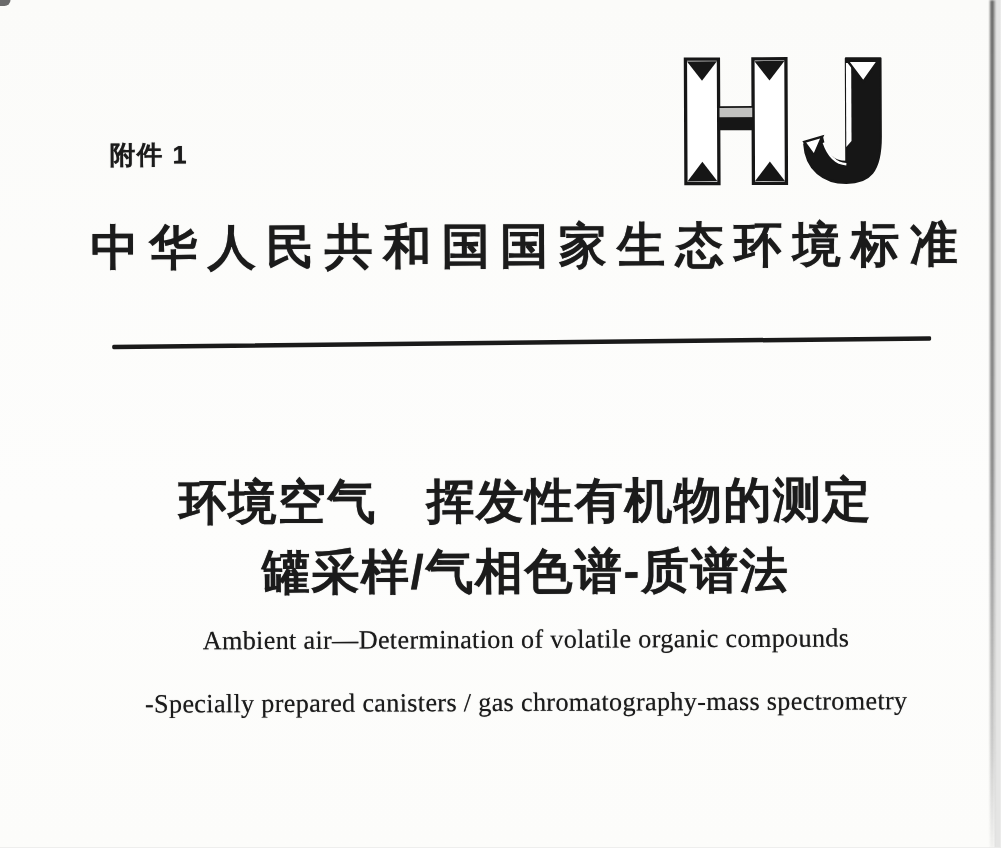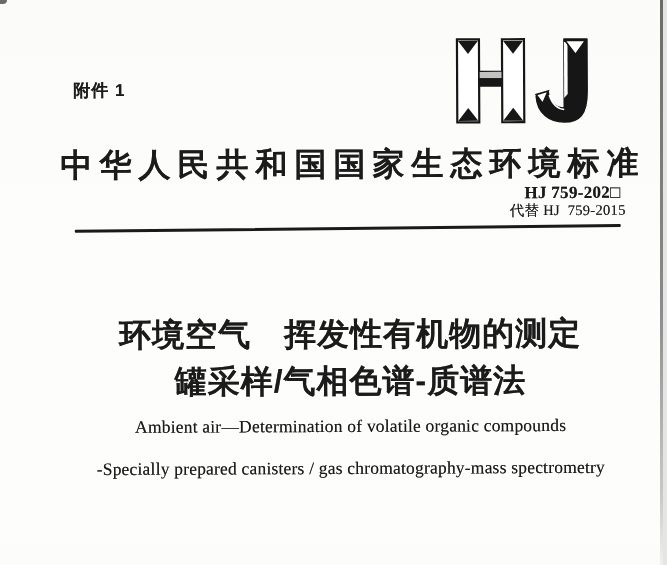--- a/index.html
+++ b/index.html
@@ -10,21 +10,21 @@
     color:#1b1b1b;
     font-family:"Liberation Serif","DejaVu Serif",serif;
   }
   .content{position:absolute;inset:0;transform:rotate(-0.25deg);transform-origin:50% 50%;}
   .txt{text-shadow:0 0 .5px rgba(25,25,25,.65);}
   .cn-sans{font-family:"Liberation Sans","DejaVu Sans",sans-serif;}
   .cn-serif{font-family:"Liberation Serif","DejaVu Serif",serif;}
   .abs{position:absolute;white-space:pre;}
   .center-line{position:absolute;left:350px;transform:translateX(-50%);white-space:pre;}
 
-  .attachment{left:74px;top:78px;font-size:17px;font-weight:600;letter-spacing:1px;}
+  .attachment{left:74px;top:91px;font-size:17px;font-weight:600;letter-spacing:1px;}
   .logo-wrap{position:absolute;left:455px;top:37px;width:135px;height:88px;}
   .visually-hidden{position:absolute;width:1px;height:1px;overflow:hidden;clip:rect(0 0 0 0);white-space:nowrap;}
 
   .heading{top:143px;font-size:32px;font-weight:700;letter-spacing:7px;padding-left:7px;}
   .stdnum{right:46px;top:184px;font-size:17px;font-weight:700;letter-spacing:.3px;text-align:right;}
   .replaces{right:41px;top:202px;font-size:14.5px;letter-spacing:.3px;text-align:right;}
   .rule{position:absolute;left:75px;top:227px;width:546px;height:3px;background:#1a1a1a;
         transform:rotate(-0.35deg);border-radius:1px;}
 
   .title-cn1{top:313px;font-size:32px;font-weight:700;letter-spacing:1px;}
@@ -71,23 +71,21 @@
         <path d="M95,59 C98,68 103,73 110,73.5" fill="none" stroke="#ffffff" stroke-width="1.6"></path>
 
         <polygon points="111,4.5 131.5,4.5 121.5,18.5" fill="#ffffff" stroke="#161616" stroke-width="1.6"></polygon>
 
         <polygon points="82,58.5 94,55 88.5,67.5" fill="#ffffff" stroke="#161616" stroke-width="1.6"></polygon>
       </svg>
     </div>
 
     <div class="center-line heading cn-serif txt">中华人民共和国国家生态环境标准</div>
 
-    <div class="abs stdnum cn-serif txt">HJ 759-202□</div>
 
-    <div class="abs replaces cn-serif txt">代替 HJ  759-2015</div>
 
     <div class="rule"></div>
 
     <div class="center-line title-cn1 cn-sans txt">环境空气　挥发性有机物的测定</div>
 
     <div class="center-line title-cn2 cn-sans txt">罐采样/气相色谱-质谱法</div>
 
     <div class="center-line title-en1 cn-serif txt">Ambient air—Determination of volatile organic compounds</div>
 
     <div class="center-line title-en2 cn-serif txt">-Specially prepared canisters / gas chromatography-mass spectrometry</div>

